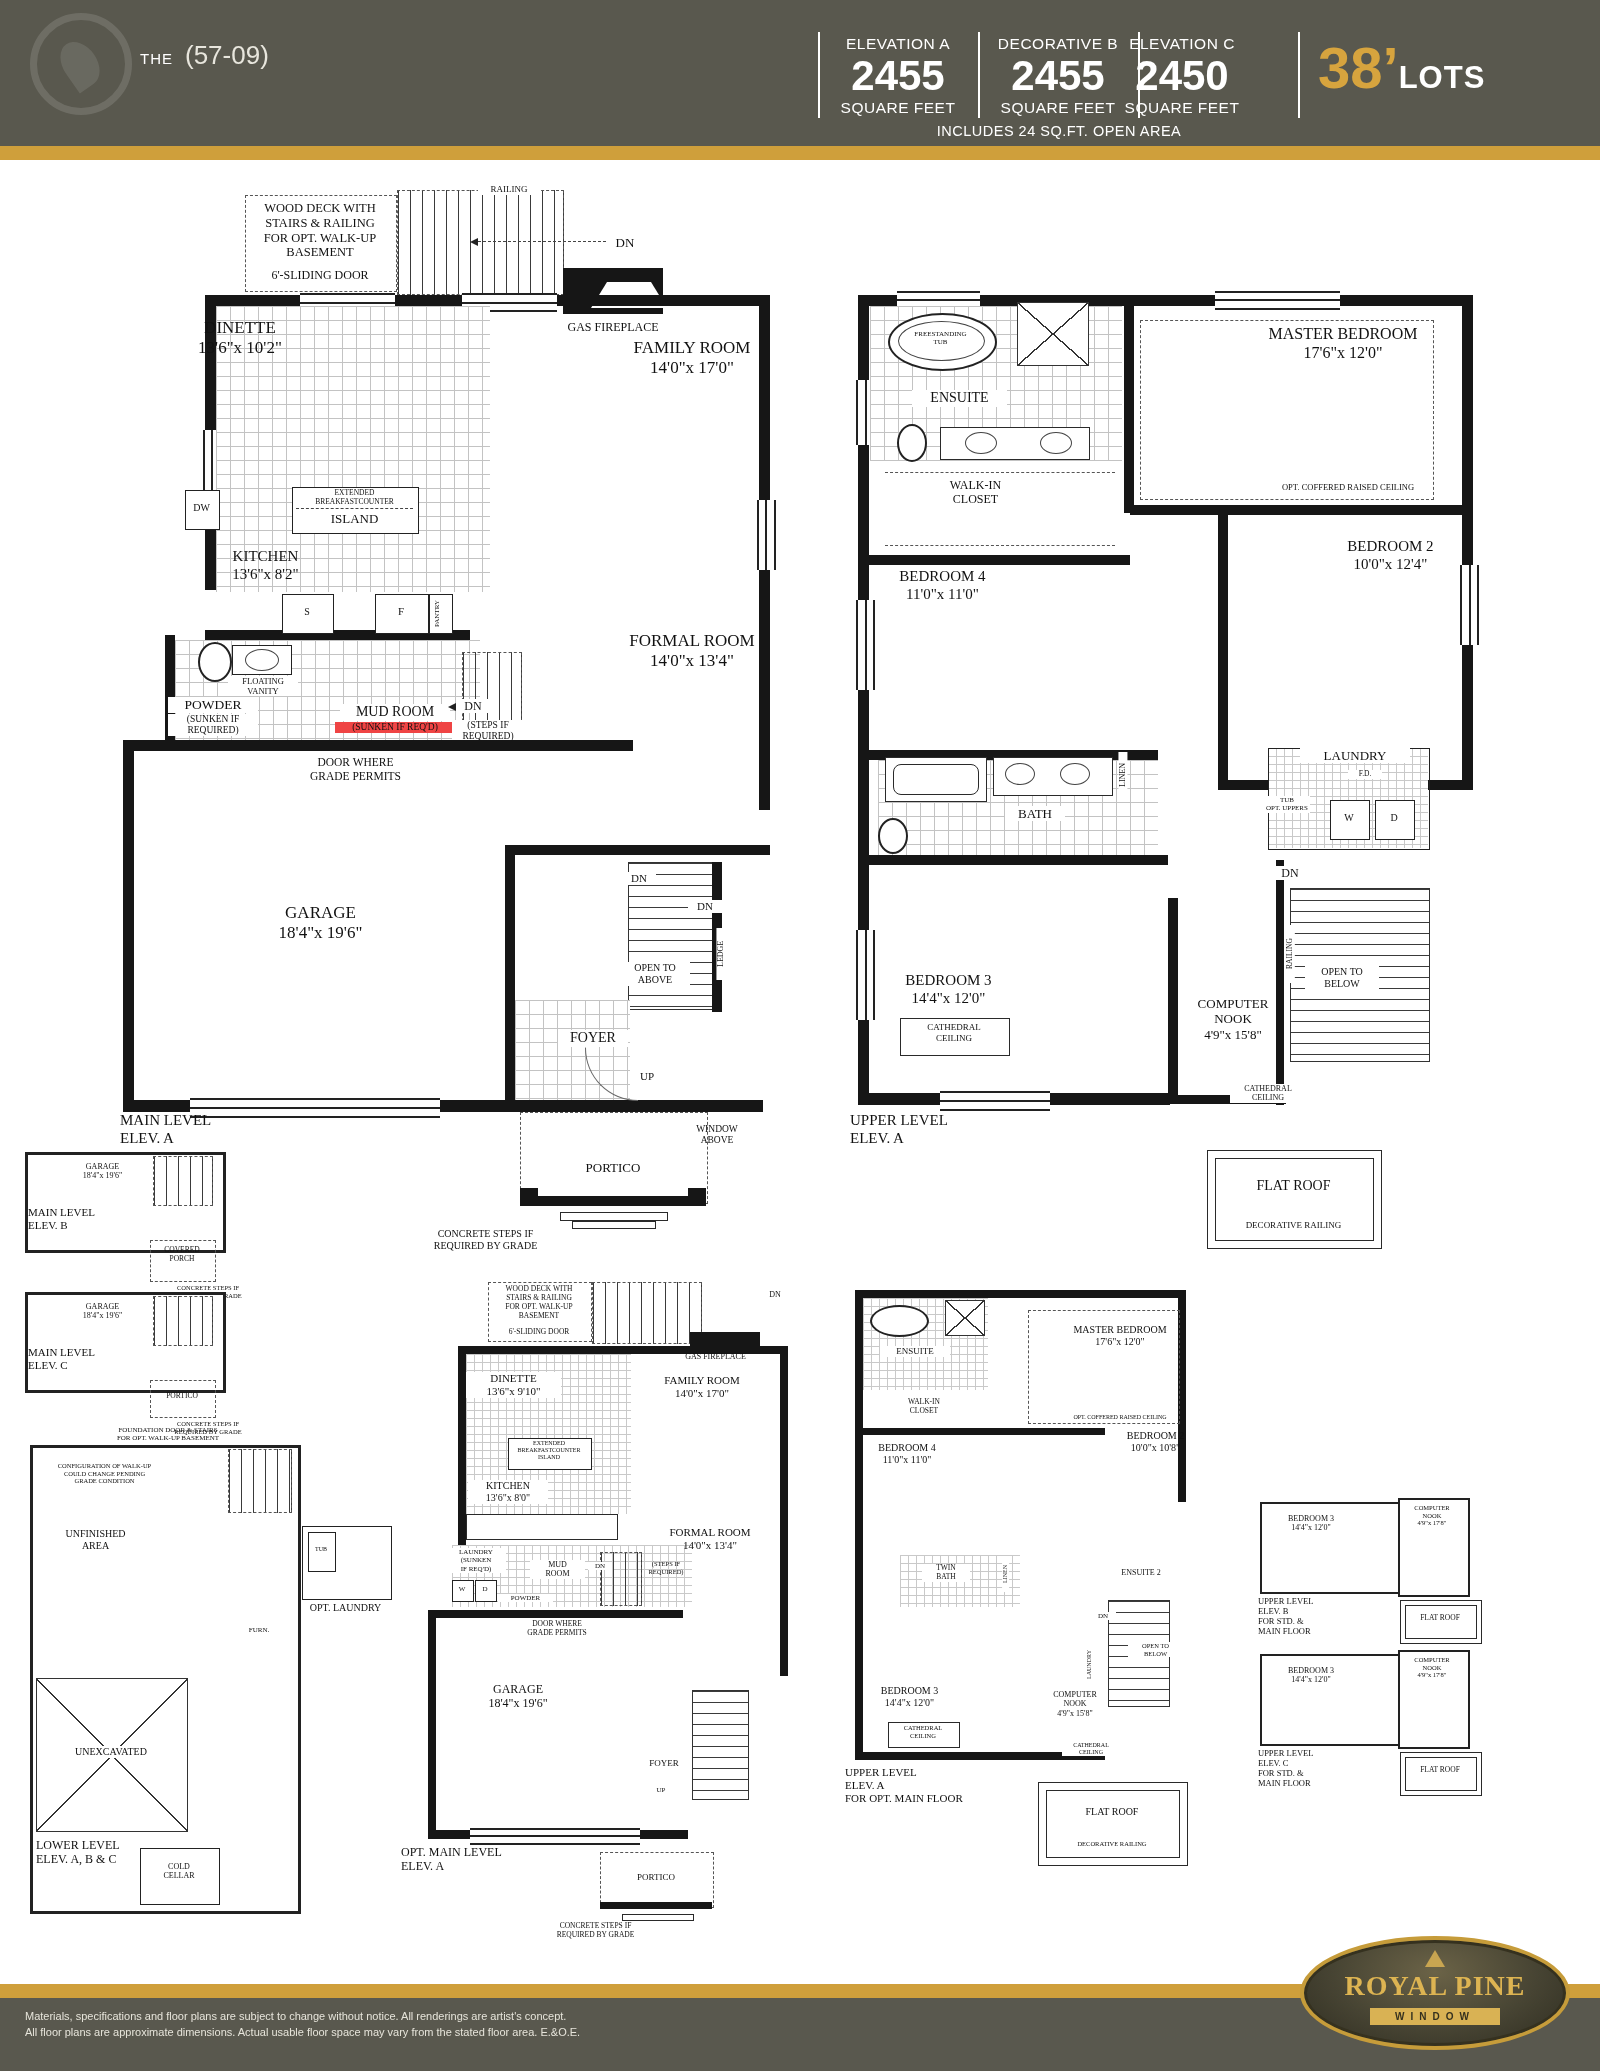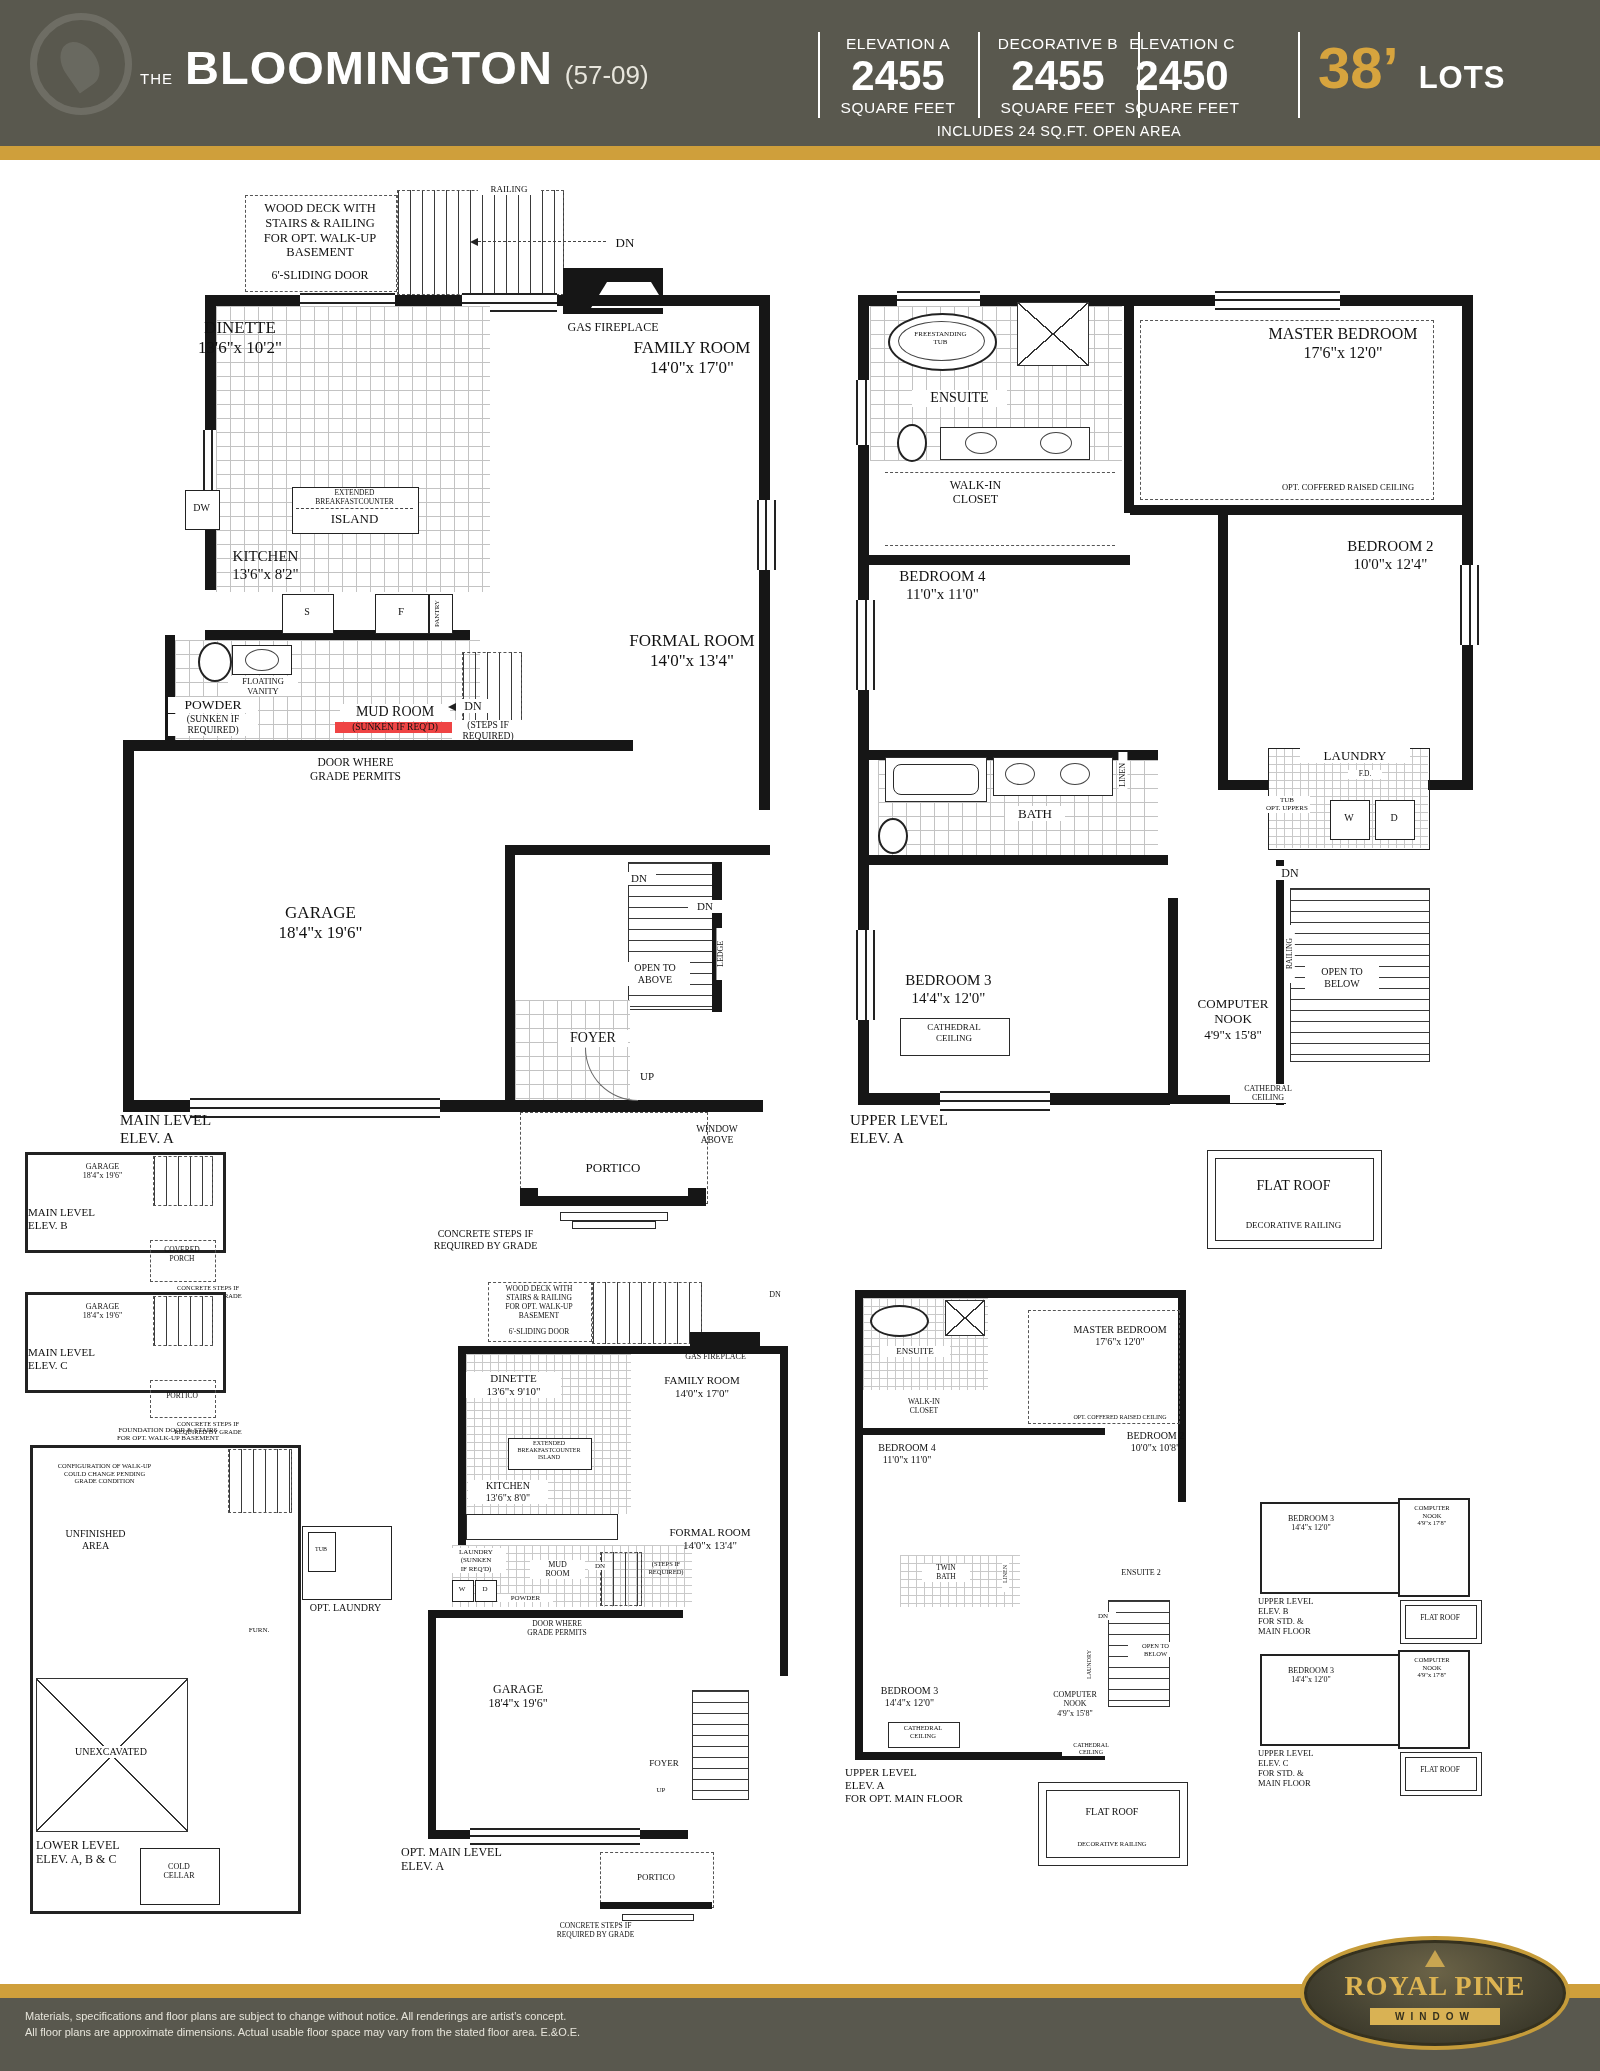--- a/index.html
+++ b/index.html
@@ -12,21 +12,21 @@
   .hleaf{position:absolute;left:26px;top:20px;width:34px;height:48px;background:rgba(255,255,255,.10);border-radius:50% 50% 50% 0;transform:rotate(-35deg)}
   .htitle{position:absolute;left:140px;top:40px;display:flex;align-items:baseline;gap:12px;white-space:nowrap}
   .t-the{font-size:15px;letter-spacing:1px}
   .t-name{font-size:47px;font-weight:bold;letter-spacing:1px}
   .t-code{font-size:26px;font-weight:300;color:#e8e6dd}
   .ediv{position:absolute;top:32px;width:2px;height:86px;background:#fff}
   .ecell{position:absolute;top:35px;width:156px;text-align:center}
   .elabel{font-size:15.5px;letter-spacing:.5px}
   .enum{font-size:42px;font-weight:bold;line-height:46px}
   .eunit{font-size:15.5px;letter-spacing:.5px}
-  .lots{position:absolute;left:1318px;top:34px;display:flex;align-items:baseline;gap:20px}
+  .lots{position:absolute;left:1318px;top:34px;display:flex;align-items:baseline;gap:0}
   .lots-num{font-size:58px;font-weight:bold;color:#d7a43e}
   .lots-lbl{font-size:31px;font-weight:bold;letter-spacing:1px}
   .hnote{position:absolute;left:818px;top:123px;width:482px;text-align:center;font-size:14.5px;letter-spacing:.5px}
   .fline{position:absolute;left:25px;font-size:11px;line-height:16px;color:#e6e4da}
   
   #rlogo{position:absolute;left:1300px;top:1936px;width:262px;height:106px;border:4px solid #c69c3a;border-radius:50%;background:radial-gradient(ellipse at 50% 30%,#6b6347 0%,#474433 55%,#2e2c20 100%);box-shadow:inset 0 0 0 3px #35311f;z-index:5}
   .rtree{position:absolute;left:121px;top:10px;width:0;height:0;border-left:10px solid transparent;border-right:10px solid transparent;border-bottom:17px solid #d9b254;opacity:.85}
   .rname{position:absolute;left:0;top:30px;width:100%;text-align:center;font-family:"Liberation Serif",serif;font-weight:bold;font-size:28px;color:#ddb452;letter-spacing:1px}
   .rribbon{position:absolute;left:66px;top:68px;width:130px;height:17px;background:#d9b254;text-align:center;font-size:10px;font-weight:bold;letter-spacing:6px;color:#35311f;line-height:17px}
   
@@ -54,21 +54,20 @@
 </style>
 </head>
 <body>
 
 <div id="hdr">
   <div class="hlogo">
       <div class="hleaf"></div>
     </div>
   <div class="htitle">
     <span class="t-the">THE</span>
-    <span class="t-name">BLOOMINGTON</span>
     <span class="t-code">(57-09)</span>
   </div>
   <div class="ediv" style="left:818px"></div>
   <div class="ediv" style="left:978px"></div>
   <div class="ediv" style="left:1138px"></div>
   <div class="ediv" style="left:1298px"></div>
   <div class="ecell" style="left:820px">
     <div class="elabel">ELEVATION A</div>
     <div class="enum">2455</div>
     <div class="eunit">SQUARE FEET</div>

